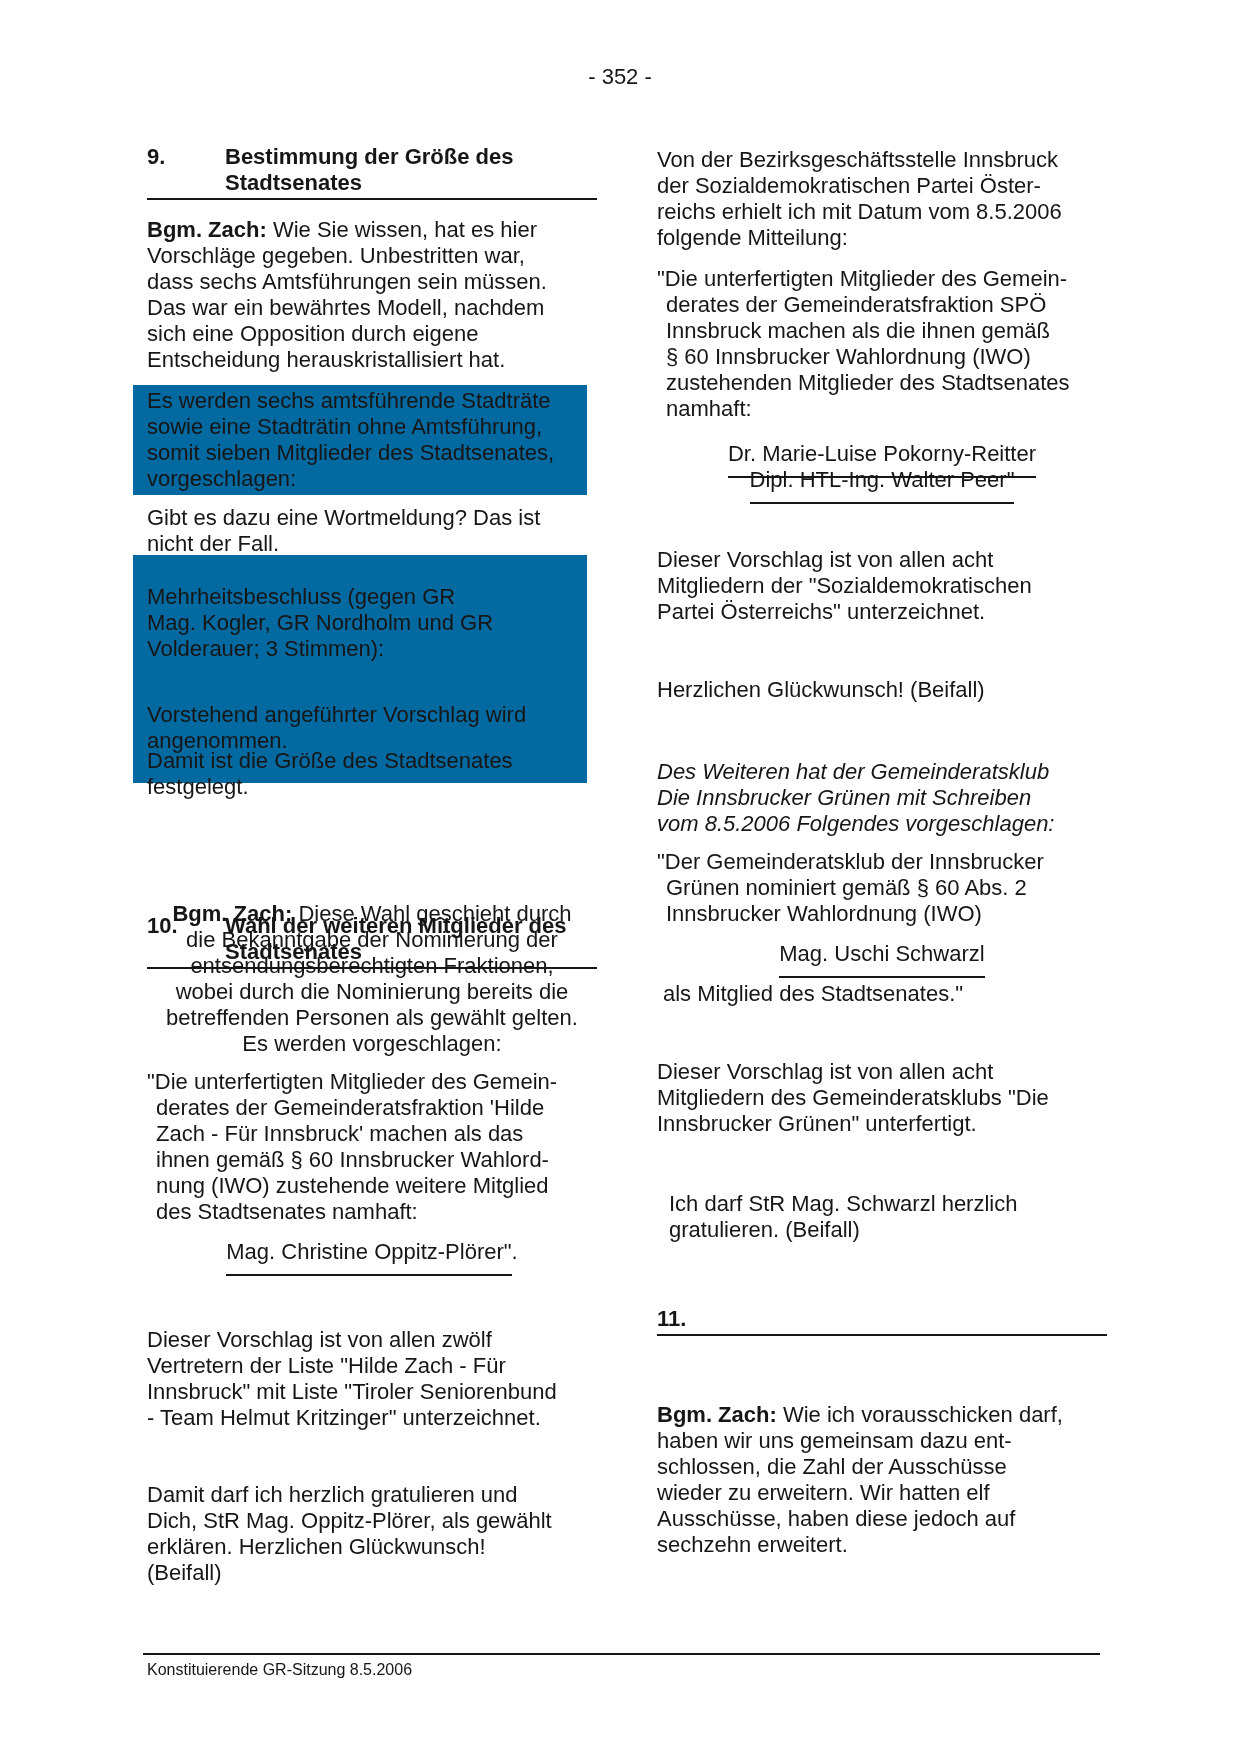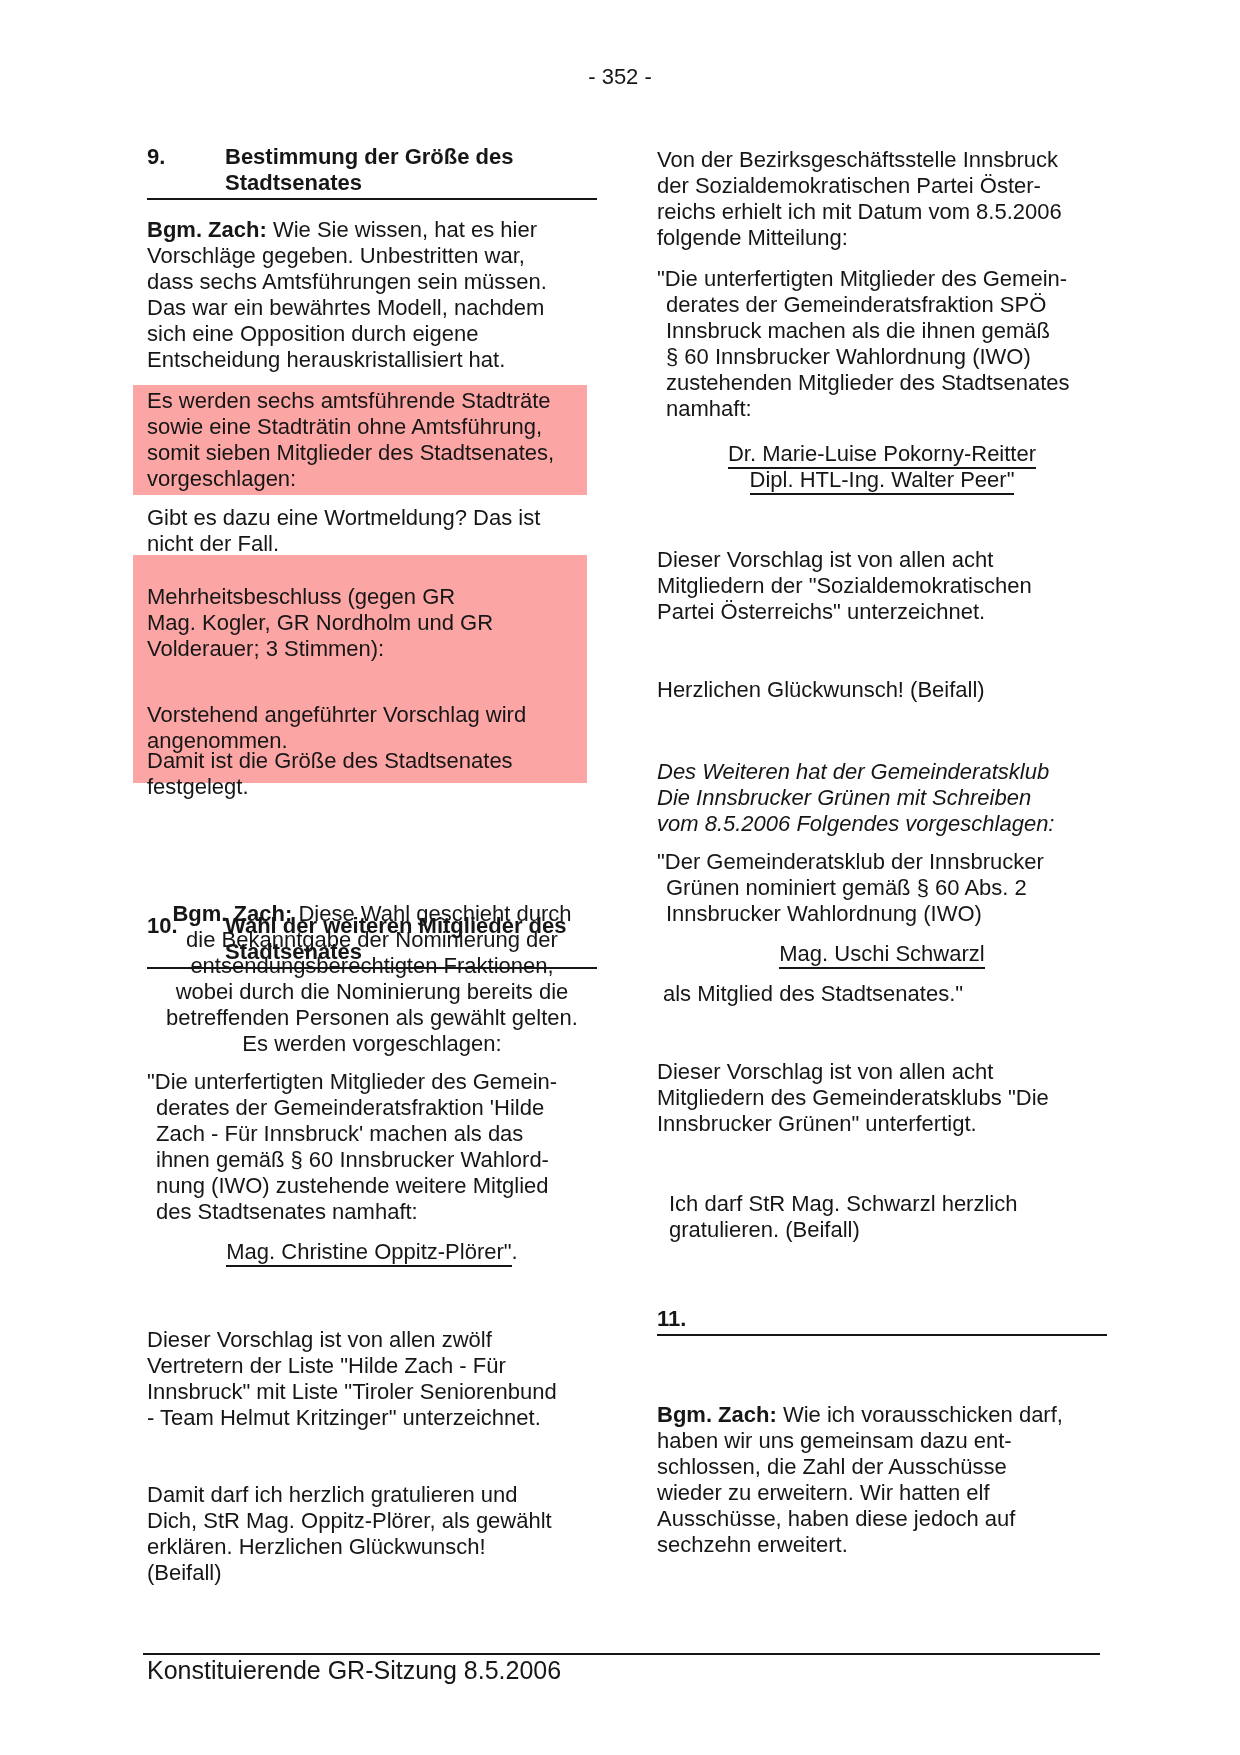--- a/index.html
+++ b/index.html
@@ -10,29 +10,29 @@
   }
   .pageno{position:absolute;top:64px;left:0;width:1240px;text-align:center;}
   .col{position:absolute;top:0;width:450px;}
   .col-left{left:147px;}
   .col-right{left:657px;}
   .blk{position:absolute;left:0;width:450px;white-space:pre-line;}
   .sec{display:flex;border-bottom:2px solid #161616;padding-bottom:2px;margin-right:10px;font-weight:bold;}
   .sec .num{width:78px;flex:none;}
   .sec .ttl{flex:1;white-space:pre-line;}
   .b{font-weight:bold;}
-  .hl{background:#fca5a5;left:-14px;right:10px;width:auto;padding:3px 4px 3px 14px;}
+  .hl{background:#0369a1;left:-14px;right:10px;width:auto;padding:3px 4px 3px 14px;}
   .hl .sub{white-space:pre-line;}
   .hl .sub + .sub{margin-top:14px;}
   .quote{padding-left:9px;text-indent:-9px;}
   .cname{text-align:center;}
-  .uline{border-bottom:2px solid #161616;padding-bottom:1px;}
+  .uline{border-bottom:2px solid #161616;padding-bottom:10px;}
   .indent6{padding-left:6px;}
   .footer-line{position:absolute;left:143px;top:1653px;width:957px;height:2px;background:#161616;}
-  .footer-text{position:absolute;left:147px;top:1657px;font-size:25px;line-height:26px;}
+  .footer-text{position:absolute;left:147px;top:1657px;font-size:16px;line-height:26px;}
 </style>
 </head>
 <body>
 
 <div class="pageno">- 352 -</div>
 
 <div class="col col-left">
 
   <div class="blk sec" style="top:144px;">
     <span class="num">9.</span><span class="ttl">Bestimmung der Größe des

